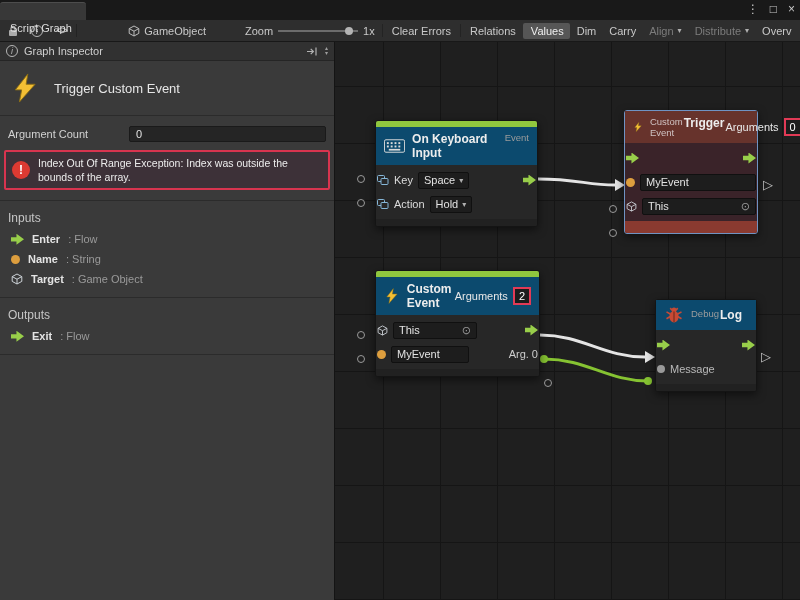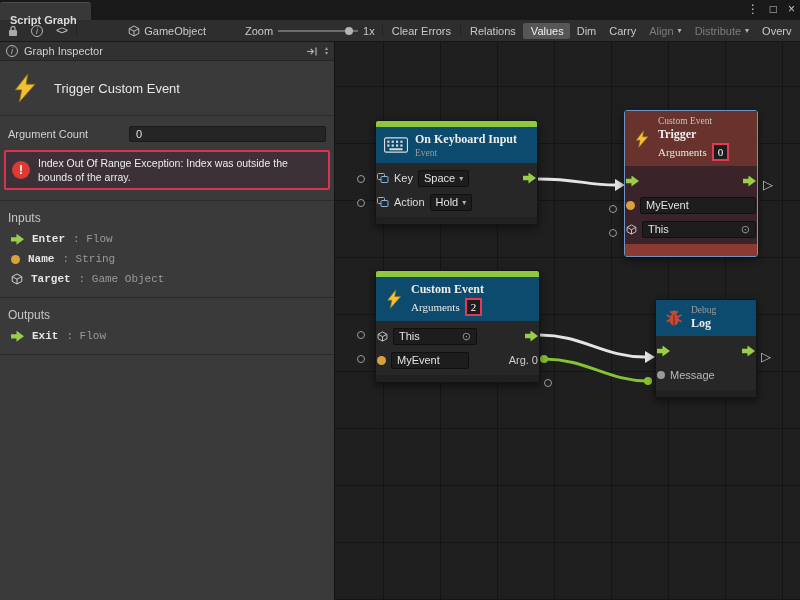--- a/index.html
+++ b/index.html
@@ -2,21 +2,21 @@
 <html><head>
 <meta charset="utf-8">
 <style>
   * { box-sizing: border-box; margin: 0; padding: 0; }
   html,body { width:800px; height:600px; overflow:hidden; }
   body { font-family:"Liberation Sans", sans-serif; background:#1e1e1e; color:#cfcfcf; }
   .app { width:800px; height:600px; display:flex; flex-direction:column; }
 
   
   .tabbar { height:20px; background:#191919; display:flex; align-items:flex-end; position:relative; flex:0 0 auto; }
-  .tab { background:#383838; color:#dcdcdc; font-size:11px; height:18px; line-height:18px; padding:8px 14px 0 10px; border-radius:3px 3px 0 0; border-top:1px solid #4d4d4d;font-weight:bold; }
+  .tab { background:#383838; color:#dcdcdc; font-size:11px; height:18px; line-height:18px; padding:16px 14px 0 10px; border-radius:3px 3px 0 0; border-top:1px solid #4d4d4d; }
   .win-icons { position:absolute; right:5px; top:1px; display:flex; gap:11px; color:#c6c6c6; font-size:12px; line-height:16px; }
   .win-icons span { cursor:default; }
 
   
   .toolbar { height:22px; background:#2e2e2e; border-bottom:1px solid #181818; display:flex; align-items:center; font-size:11px; color:#c9c9c9; padding:0 2px; gap:1px; white-space:nowrap; overflow:hidden; flex:0 0 auto; }
   .tbtn { padding:2px 6px; display:flex; align-items:center; gap:4px; border-radius:2px; }
   .tbtn.active { background:#565656; color:#efefef;padding-left:8px; }
   .tbtn.disabled { color:#7c7c7c; }
   .tsep { width:1px; height:13px; background:#232323; margin:0 2px; flex:0 0 auto; }
   .circle-i { width:12px; height:12px; border:1px solid #b5b5b5; border-radius:50%; font-size:9px; line-height:11px; text-align:center; color:#b5b5b5; font-style:italic; }
@@ -37,36 +37,36 @@
   .insp-title { display:flex; align-items:center; gap:14px; padding:11px 10px; border-bottom:1px solid #2b2b2b; }
   .insp-title-text { font-size:13px; color:#e6e6e6; }
   .sec { border-bottom:1px solid #2b2b2b; padding:4px 0 8px; }
   .argrow { display:flex; align-items:center; padding:6px 8px 4px; gap:6px; }
   .arglabel { width:115px; color:#d2d2d2; }
   .textinput { flex:1; background:#252525; border:1px solid #1a1a1a; border-radius:2px; color:#e2e2e2; padding:1px 6px; height:16px; font-size:11px; }
   .errbox { border:2px solid #d8344f; background:#3d3138; margin:4px 4px 2px; padding:4px 6px; display:flex; align-items:center; gap:8px; border-radius:2px; }
   .erricon { width:18px; height:18px; border-radius:50%; background:#dc3a32; color:#fff; font-weight:bold; font-size:12px; display:flex; align-items:center; justify-content:center; flex:0 0 auto; }
   .errtext { font-size:10.5px; line-height:1.35; color:#ececec; }
   .sechead { font-size:12px; color:#c6c6c6; padding:6px 8px 4px; }
-  .iorow { display:flex; align-items:center; gap:8px; padding:4px 8px 4px 11px;font-family:Liberation Mono, monospace; }
+  .iorow { display:flex; align-items:center; gap:8px; padding:4px 8px 4px 11px; }
   .ioname { font-weight:700; color:#e4e4e4; }
   .iotype { color:#9a9a9a; }
 
   
   .graph { flex:1; position:relative; overflow:hidden; background-color:#1f1f1f;
     background-image:linear-gradient(#151515 1px, transparent 1px),linear-gradient(90deg,#151515 1px, transparent 1px);
     background-size:57px 57px; background-position:-9px -13px; }
   .wires { position:absolute; left:0; top:0; }
 
   .node { position:absolute; background:#2b2b2b; border:1px solid #141414; border-radius:3px; box-shadow:0 3px 9px rgba(0,0,0,.5); display:flex; flex-direction:column; }
   .accent { height:6px; background:#90c73e; border-radius:2px 2px 0 0; flex:0 0 auto; }
   .nhead { background:#0c4a6e; padding:5px 8px; display:flex; gap:7px; align-items:center; }
   .nbody { background:#272727; padding:3px 0; }
   .nfoot { height:7px; background:#212121; border-radius:0 0 2px 2px; }
-  .col { display:flex; flex-direction:column; gap:1px; min-width:0;font-family:Liberation Serif, serif; }
+  .col { display:flex; gap:1px; min-width:0; }
   .ntitle { font-size:12px; font-weight:700; color:#ededed; }
   .nsub { font-size:9.5px; color:#9c9c9c; }
   .ncat { font-size:9.5px; color:#cfc2c2; }
   .ncat-gray { font-size:9.5px; color:#9c9c9c; }
   .argsline { display:flex; align-items:center; gap:5px; font-size:11px; color:#e8e8e8; }
   .prow { height:24px; display:flex; align-items:center; padding:0 1px; gap:5px; color:#dcdcdc; font-size:11px; }
   .mla { margin-left:auto; }
   .field { background:#1d1d1d; border:1px solid #101010; border-radius:2px; padding:1px 5px; display:flex; align-items:center; gap:4px; font-size:11px; color:#e2e2e2; height:17px; }
   .flowarrow { width:13px; height:11px; background:#98ce4a; clip-path:polygon(0 30%,42% 30%,42% 0,100% 50%,42% 100%,42% 70%,0 70%); flex:0 0 auto; }
   .odot { width:9px; height:9px; border-radius:50%; background:#dd9e3e; flex:0 0 auto; }

